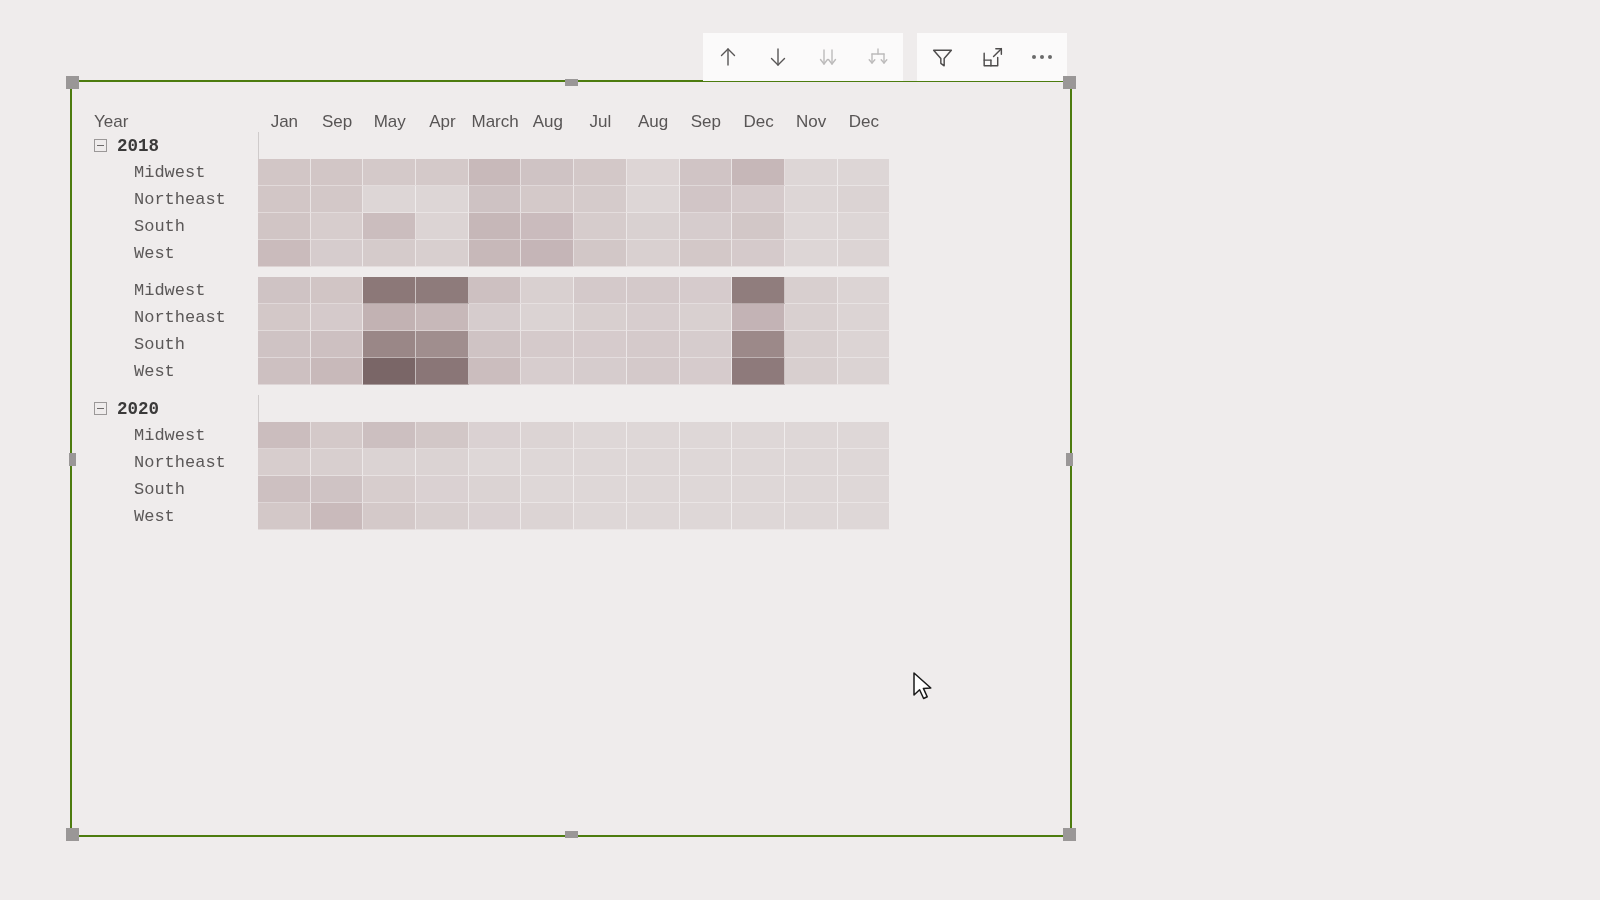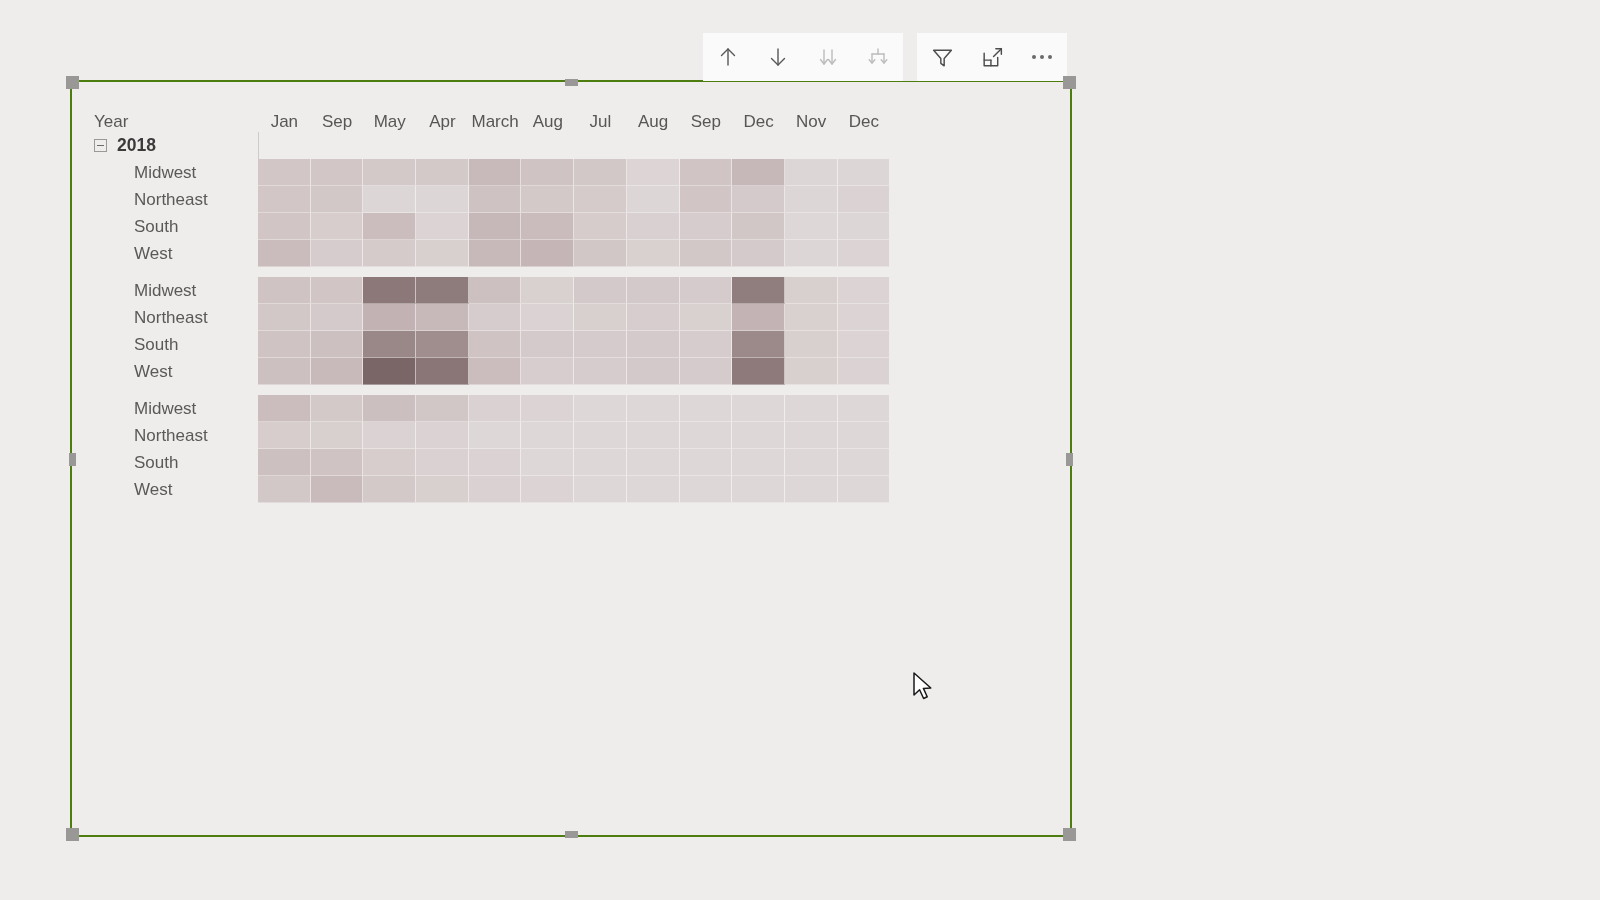--- a/index.html
+++ b/index.html
@@ -105,21 +105,21 @@
     white-space: nowrap;
   }
   .month-head {
     width: 52.7px;
     text-align: center;
     font-size: 17px;
     color: #585555;
     white-space: nowrap;
   }
 
-  #matrix-body { position: relative; }
+  #matrix-body { position: relative; font-family: Liberation Mono, monospace; }
 
   .year-group { position: relative; }
 
   .year-row {
     height: 27px;
     display: flex;
     align-items: center;
   }
   .row-label-cell {
     width: 166px;
@@ -441,20 +441,27 @@
               <div class="cell" style="background: rgb(212, 201, 202);"></div>
               <div class="cell" style="background: rgb(214, 203, 204);"></div>
               <div class="cell" style="background: rgb(142, 122, 123);"></div>
               <div class="cell" style="background: rgb(216, 207, 207);"></div>
               <div class="cell" style="background: rgb(219, 211, 211);"></div>
             </div>
           </div>
         </div>
         <div class="group-gap"></div>
         <div class="year-group">
+          <div class="year-row">
+            <div class="row-label-cell">
+              <div class="expander"></div>
+              <div class="year-label">2020</div>
+            </div>
+            <div class="grid-strip"></div>
+          </div>
           <div class="region-row">
             <div class="region-label">Midwest</div>
             <div class="cells">
               <div class="cell" style="background: rgb(203, 189, 190);"></div>
               <div class="cell" style="background: rgb(212, 201, 201);"></div>
               <div class="cell" style="background: rgb(204, 191, 192);"></div>
               <div class="cell" style="background: rgb(210, 199, 199);"></div>
               <div class="cell" style="background: rgb(218, 209, 210);"></div>
               <div class="cell" style="background: rgb(220, 212, 212);"></div>
               <div class="cell" style="background: rgb(222, 215, 215);"></div>

